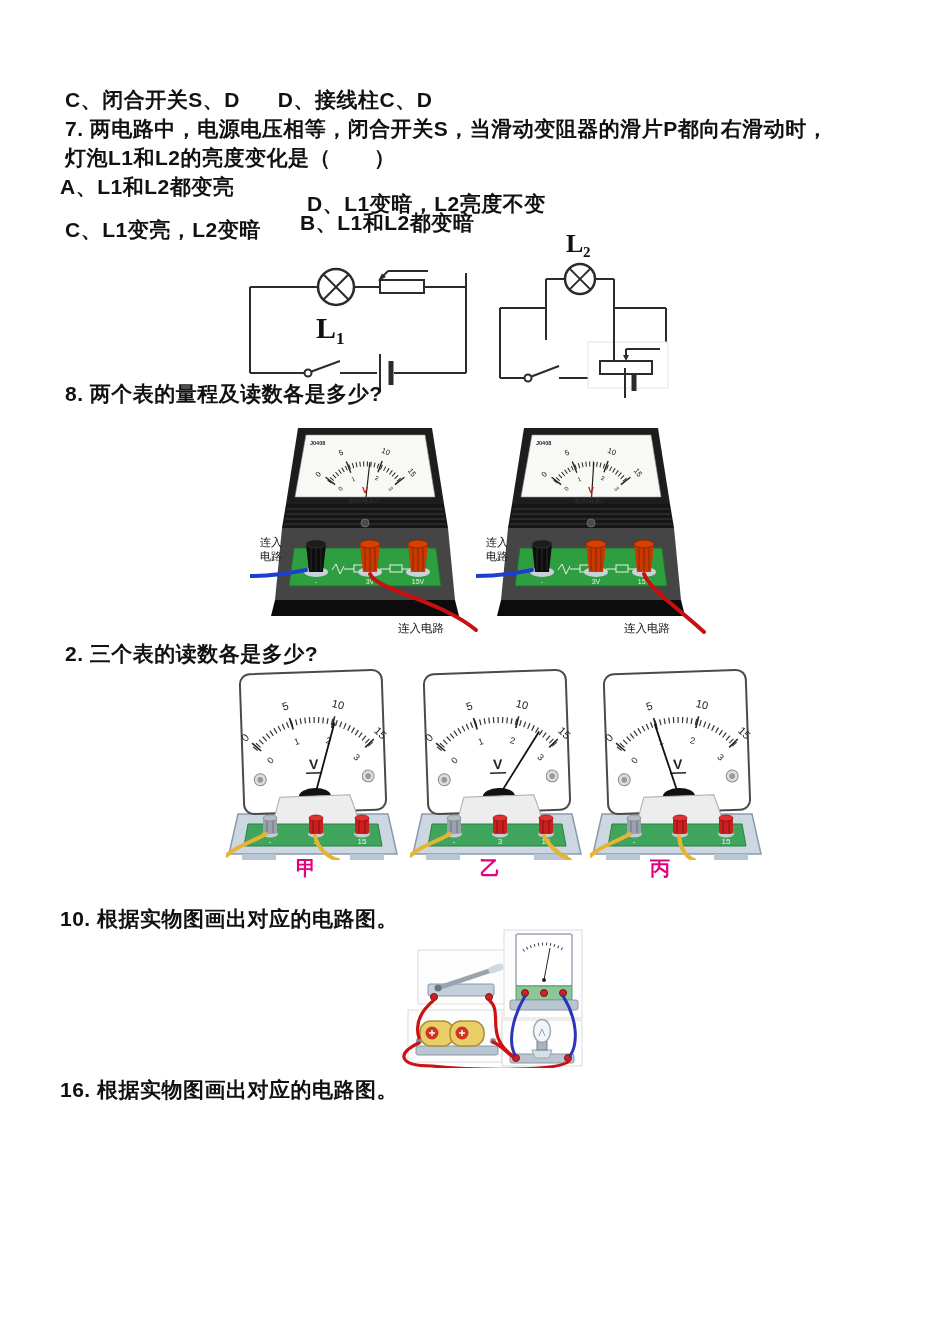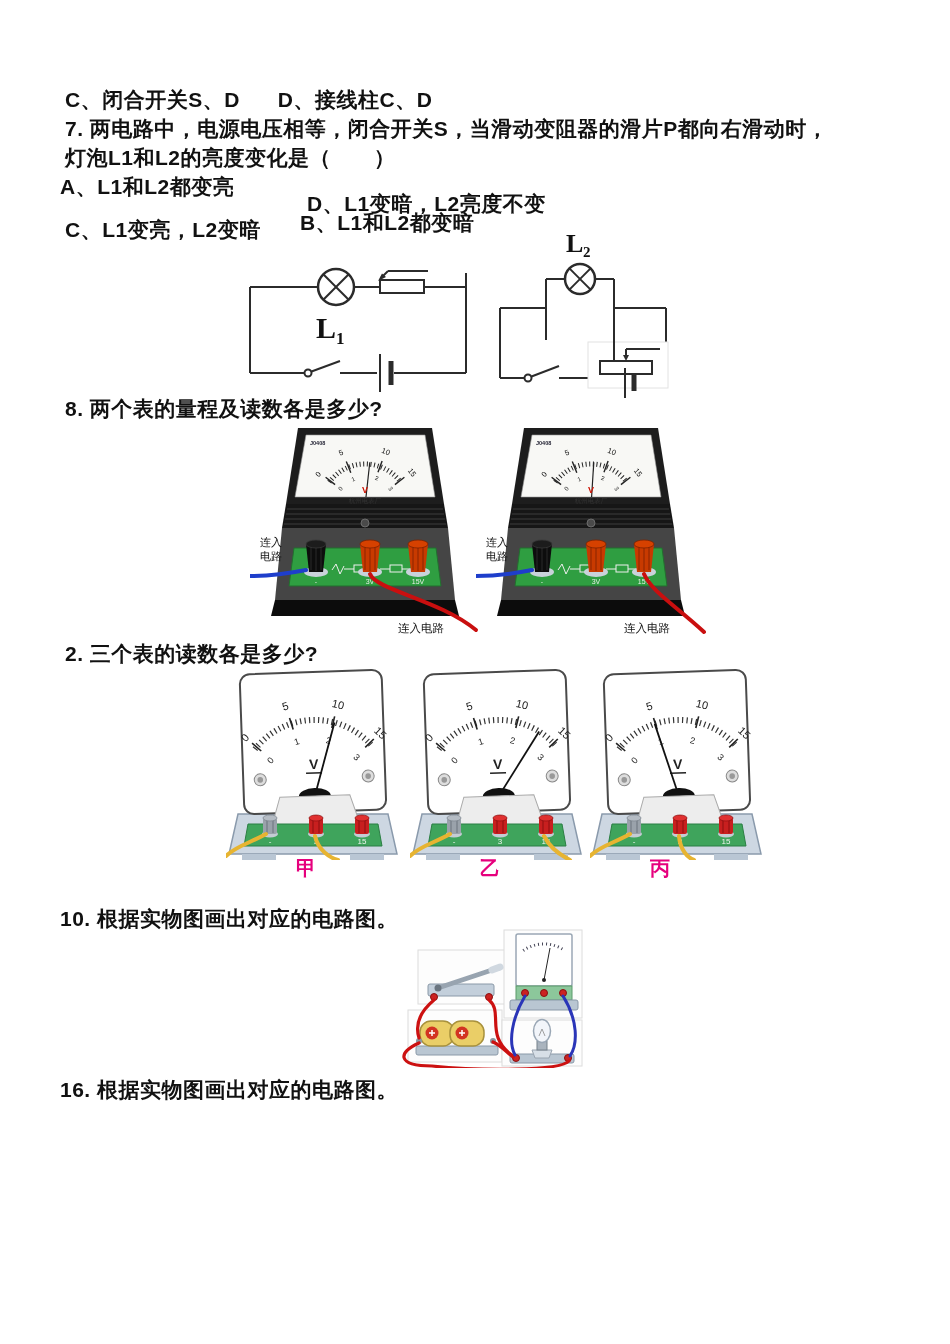--- a/index.html
+++ b/index.html
@@ -90,21 +90,21 @@
     </g>
     <g>
       <line x1="397" y1="138" x2="397" y2="168" stroke-width="2"></line>
       <line x1="406" y1="145" x2="406" y2="161" stroke-width="5"></line>
     </g>
   </g>
   <text x="338" y="22" font-size="26" class="serifL" fill="#111">L</text>
   <text x="355" y="27" font-size="15" class="serifL" fill="#111">2</text>
 </svg>
 
-<div class="abs qtext" style="left:65px;top:380px;margin-top:15px;">8. 两个表的量程及读数各是多少?</div>
+<div class="abs qtext" style="left:65px;top:380px;">8. 两个表的量程及读数各是多少?</div>
 
 <svg class="abs" style="left:250px;top:424px;" width="230" height="212" viewBox="0 0 230 212">
   <polygon points="48,4 182,4 194,80 36,80" fill="#1d1d1d"></polygon>
   <polygon points="56,11 175,11 185,73 45,73" fill="#f8f8f5" stroke="#999" stroke-width="0.6"></polygon>
   <text x="60" y="21" font-size="5.5" font-weight="bold" fill="#223">J0408</text>
   <path d="M79.4,58.1 A44,44 0 0 1 150.6,58.1" stroke="#222" stroke-width="5" stroke-dasharray="1 2.6" fill="none"></path>
   <g stroke="#222" stroke-width="1.4">
     <line x1="85.1" y1="60.6" x2="75.6" y2="53.2"></line>
     <line x1="100.8" y1="48.8" x2="96.3" y2="37.6"></line>
     <line x1="128" y1="48.3" x2="132.1" y2="37"></line>

